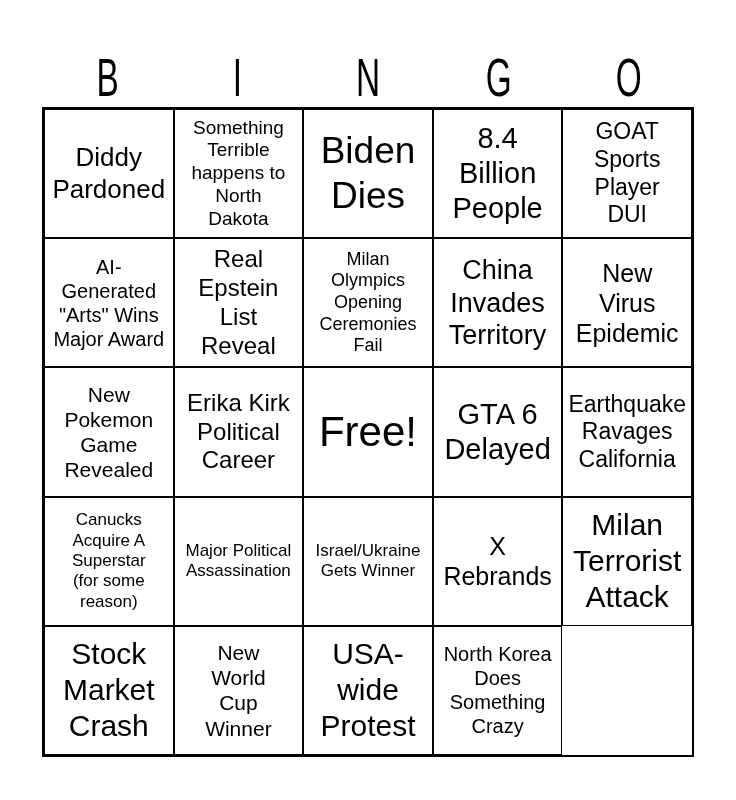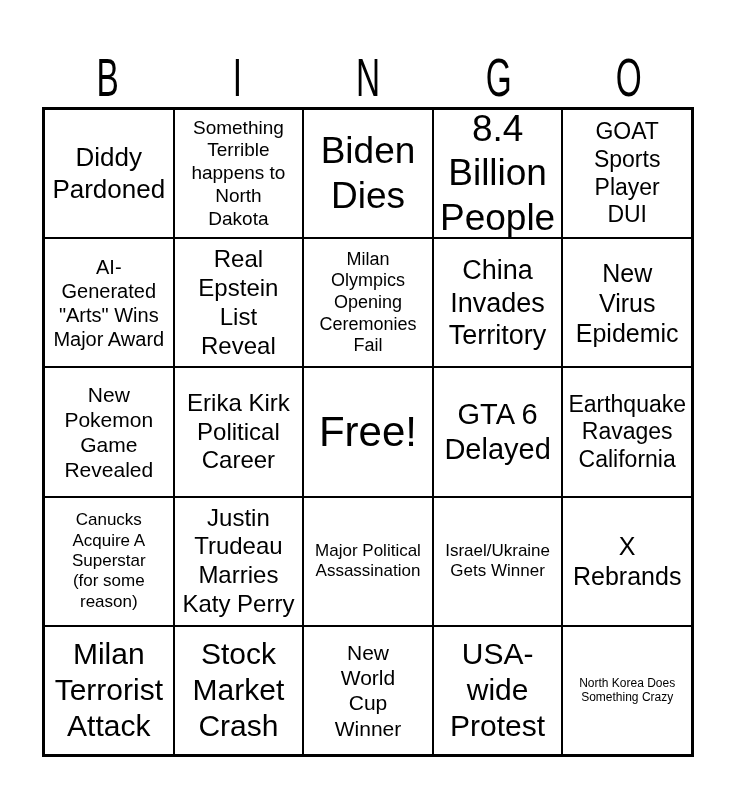--- a/index.html
+++ b/index.html
@@ -73,21 +73,21 @@
 
     <div class="cell" style="font-size:26px">
         <span class="t">Diddy Pardoned</span>
       </div>
     <div class="cell" style="font-size:19px">
         <span class="t" style="max-width:100px">Something Terrible happens to North Dakota</span>
       </div>
     <div class="cell" style="font-size:37px">
         <span class="t">Biden Dies</span>
       </div>
-    <div class="cell" style="font-size:37px">
+    <div class="cell" style="font-size:29px">
         <span class="t">8.4 Billion People</span>
       </div>
     <div class="cell" style="font-size:23px">
         <span class="t" style="max-width:105px">GOAT Sports Player DUI</span>
       </div>
 
     <div class="cell" style="font-size:20px">
         <span class="t" style="max-width:113px">AI-Generated "Arts" Wins Major Award</span>
       </div>
     <div class="cell" style="font-size:24px">
@@ -115,23 +115,20 @@
     <div class="cell" style="font-size:29px">
         <span class="t">GTA 6 Delayed</span>
       </div>
     <div class="cell" style="font-size:23px">
         <span class="t">Earthquake Ravages California</span>
       </div>
 
     <div class="cell" style="font-size:17px">
         <span class="t" style="max-width:95px">Canucks Acquire A Superstar (for some reason)</span>
       </div>
-    <div class="cell" style="font-size:24px">
-        <span class="t">Justin Trudeau Marries Katy Perry</span>
-      </div>
     <div class="cell" style="font-size:17px">
         <span class="t">Major Political Assassination</span>
       </div>
     <div class="cell" style="font-size:17px">
         <span class="t">Israel/Ukraine Gets Winner</span>
       </div>
     <div class="cell" style="font-size:25px">
         <span class="t">X Rebrands</span>
       </div>
 
@@ -140,18 +137,18 @@
       </div>
     <div class="cell" style="font-size:30px">
         <span class="t">Stock Market Crash</span>
       </div>
     <div class="cell" style="font-size:21px">
         <span class="t" style="max-width:95px">New World Cup Winner</span>
       </div>
     <div class="cell" style="font-size:30px">
         <span class="t">USA-wide Protest</span>
       </div>
-    <div class="cell" style="font-size:12px">
+    <div class="cell" style="font-size:20px">
         <span class="t">North Korea Does Something Crazy</span>
       </div>
 
   </div>
 </div>
 
 </body></html>

